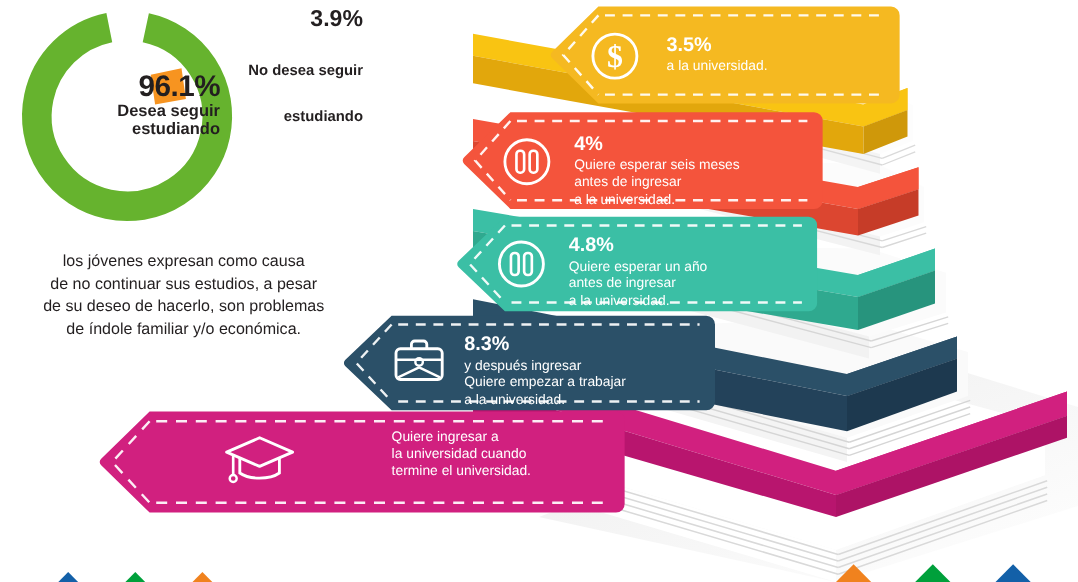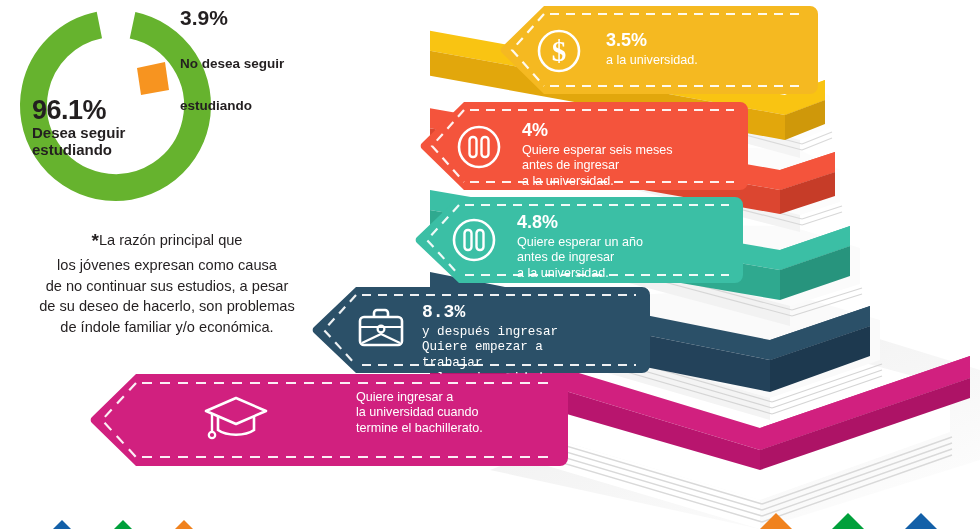--- a/index.html
+++ b/index.html
@@ -12,28 +12,28 @@
   }
   .stage{position:absolute;left:0;top:0;width:980px;height:529px;overflow:hidden;}
 
   
   #donut-chart{position:absolute;left:18px;top:8px;width:195px;height:195px;}
   #donut-chart .hole{
     position:absolute;left:30px;top:30px;width:135px;height:135px;
     border-radius:50%;background:#fff;
   }
   .donut-center{
-    position:absolute;left:14px;top:55px;width:168px;text-align:left;
-    color:#231f20;line-height:1.12;margin-top:32px;
+    position:absolute;left:14px;top:55px;width:168px;text-align:right;
+    color:#231f20;line-height:1.12;
   }
   .donut-center .pct{font-size:27px;font-weight:bold;letter-spacing:-0.5px;}
   .donut-center .lbl{font-size:15px;font-weight:bold;}
 
   .donut-callout{
-    position:absolute;left:180px;top:6px;width:150px;text-align:left;
+    position:absolute;left:180px;top:6px;width:150px;text-align:right;
     color:#231f20;line-height:1.15;
   }
   .donut-callout .pct{font-size:21px;font-weight:bold;}
   .donut-callout .lbl{font-size:13.5px;font-weight:bold;margin-top:26px;}
 
   
   #footnote{
     position:absolute;left:22px;top:228px;width:290px;
     text-align:center;color:#231f20;font-size:14.6px;line-height:1.42;
   }
@@ -57,21 +57,21 @@
   #banner-money .txt{left:108px;top:26px;width:150px;}
 
   #banner-sixmonths{left:418px;top:100px;width:330px;height:92px;}
   #banner-sixmonths .icon{left:36px;top:22px;}
   #banner-sixmonths .txt{left:104px;top:20px;width:180px;}
 
   #banner-oneyear{left:413px;top:195px;width:330px;height:90px;}
   #banner-oneyear .icon{left:36px;top:20px;}
   #banner-oneyear .txt{left:104px;top:17px;width:172px;}
 
-  #banner-work{left:310px;top:285px;width:340px;height:90px;font-family:Liberation Mono, monospace;}
+  #banner-work{left:310px;top:285px;width:340px;height:90px;}
   #banner-work .icon{left:46px;top:20px;}
   #banner-work .txt{left:112px;top:17px;width:180px;}
 
   #banner-university{left:88px;top:372px;width:480px;height:96px;}
   #banner-university .icon{left:116px;top:22px;}
   #banner-university .txt{left:268px;top:18px;width:190px;}
 
   
   #bottom-markers{position:absolute;left:0;top:496px;width:980px;height:33px;}
   #bottom-markers .tri{position:absolute;bottom:0;width:0;height:0;}
@@ -197,21 +197,20 @@
     </div>
   </div>
 
   <div class="donut-callout">
     <div class="pct">3.9%</div>
     <div class="lbl">No desea seguir</div>
     <div class="lbl">estudiando</div>
   </div>
 
   <div id="footnote">
-    <div><span class="star">*</span><span>La razón principal que</span></div>
     <div>los jóvenes expresan como causa</div>
     <div>de no continuar sus estudios, a pesar</div>
     <div>de su deseo de hacerlo, son problemas</div>
     <div>de índole familiar y/o económica.</div>
   </div>
 
   <div class="banner" id="banner-money">
     <svg width="320" height="92" viewBox="0 0 320 92" xmlns="http://www.w3.org/2000/svg">
       <path d="M46,2 H312 a8,8 0 0 1 8,8 V82 a8,8 0 0 1 -8,8 H46 L4,49 a4,4 0 0 1 0,-6 Z" fill="#F5B921"></path>
       <path d="M52,10 H306 M52,82 H306 M46,10 L14,46 L46,82" fill="none" stroke="#ffffff" stroke-width="2.2" stroke-dasharray="9 7" opacity="0.92"></path>
@@ -308,21 +307,21 @@
         <svg width="64" height="52" viewBox="0 0 64 52" xmlns="http://www.w3.org/2000/svg">
           <polygon points="32,4 62,17 32,30 2,17" fill="none" stroke="#fff" stroke-width="2.6" stroke-linejoin="round"></polygon>
           <path d="M14,22 V36 a22,11 0 0 0 36,0 V22" fill="none" stroke="#fff" stroke-width="2.6"></path>
           <path d="M8,19 V38" stroke="#fff" stroke-width="2.4" fill="none"></path>
           <circle cx="8" cy="41" r="3.2" fill="none" stroke="#fff" stroke-width="2.2"></circle>
         </svg>
       </span>
       <span class="txt">
         <span class="desc">Quiere ingresar a</span>
         <span class="desc">la universidad cuando</span>
-        <span class="desc">termine el bachillerato.</span>
+        <span class="desc">termine el universidad.</span>
       </span>
     </div>
   </div>
 
   <div id="bottom-markers">
     <span class="tri" style="left:53px;border-left:9px solid transparent;border-right:9px solid transparent;border-bottom:9px solid #1360A8;"></span>
     <span class="tri" style="left:114px;border-left:9px solid transparent;border-right:9px solid transparent;border-bottom:9px solid #00A03B;"></span>
     <span class="tri" style="left:175px;border-left:9px solid transparent;border-right:9px solid transparent;border-bottom:9px solid #F0821E;"></span>
     <span class="tri" style="left:760px;border-left:16px solid transparent;border-right:16px solid transparent;border-bottom:16px solid #F0821E;"></span>
     <span class="tri" style="left:832px;border-left:16px solid transparent;border-right:16px solid transparent;border-bottom:16px solid #00A03B;"></span>

